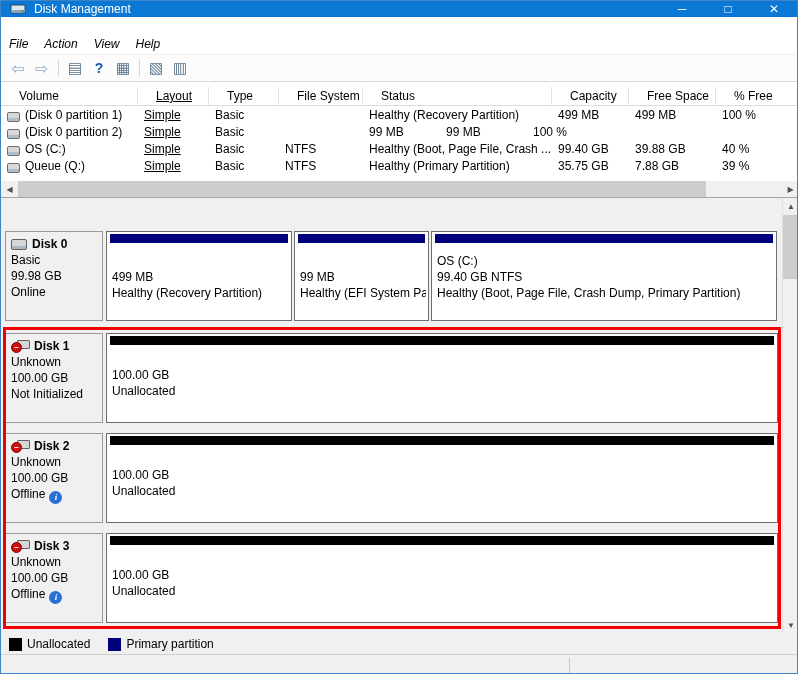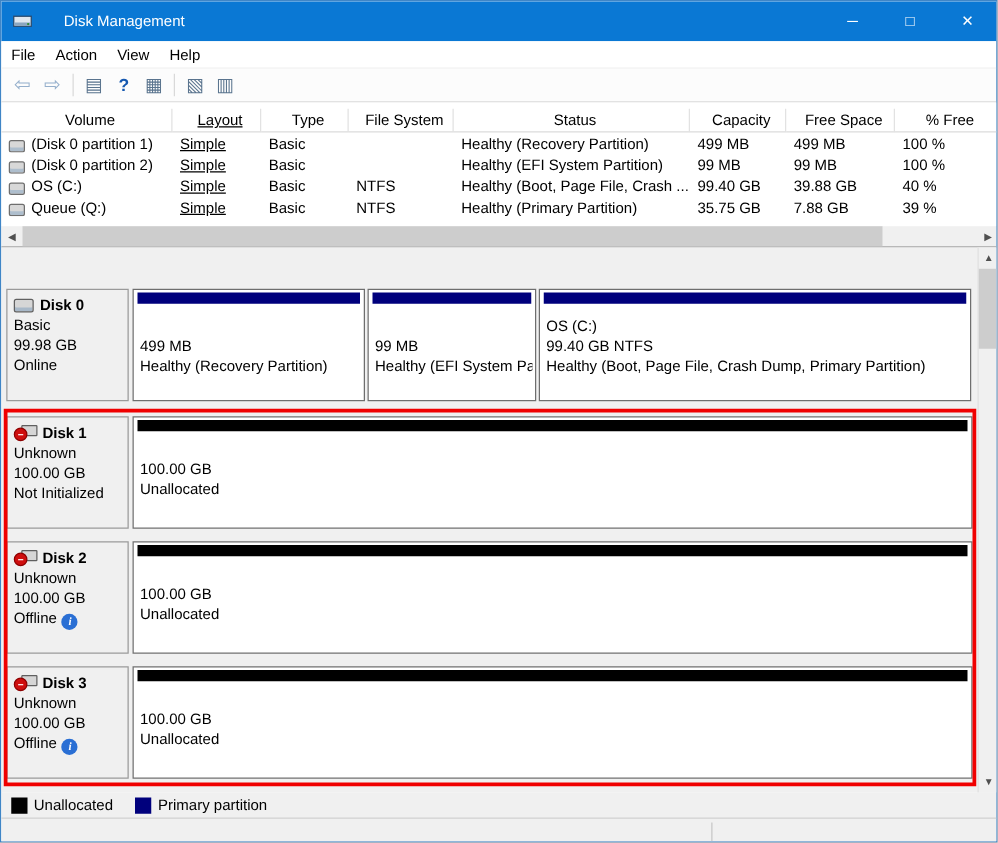--- a/index.html
+++ b/index.html
@@ -3,44 +3,44 @@
 <meta charset="utf-8">
 <style>
   * { margin:0; padding:0; box-sizing:border-box; }
   html,body { background:#9a9a9a; }
   .window{
     position:relative; width:798px; height:674px; background:#fff;
     border:1px solid #3f85c6; overflow:hidden;
     font-family:"Liberation Sans","DejaVu Sans",sans-serif; font-size:12px; color:#000;
   }
   
-  .titlebar{ position:absolute; top:0; left:0; width:100%; height:32px; background:#0a78d4;
-    display:flex; align-items:center; color:#fff;gap:17px; }
+  .titlebar{ position:absolute; top:0; left:0; width:100%; height:16px; background:#0a78d4;
+    display:flex; align-items:center; color:#fff; }
   .title-icon{ width:16px; height:16px; margin:0 8px 0 9px; flex:0 0 auto; }
   .title-text{ font-size:12px; }
   .caption{ margin-left:auto; display:flex; height:32px; }
   .cap-btn{ width:46px; height:31px; display:flex; align-items:center; justify-content:center;
     font-size:12px; color:#fff; cursor:default; }
   
   .menubar{ position:absolute; top:32px; left:0; width:100%; height:22px; background:#fff;
-    display:flex; align-items:center; border-bottom:1px solid #f0f0f0; }
+    display:flex; align-items:center; border-bottom:1px solid #f0f0f0;font-style:italic; }
   .menu-item{ padding:0 8px; line-height:22px; }
   
   .toolbar{ position:absolute; top:54px; left:0; width:100%; height:27px; background:#fcfcfc;
     border-bottom:1px solid #d9d9d9; display:flex; align-items:center; padding-left:5px; }
   .tb-icon{ width:24px; height:22px; display:inline-flex; align-items:center; justify-content:center;
     font-size:15px; color:#5a748e; }
   .tb-icon.arrow{ color:#96b0cc; font-size:16px; }
   .tb-icon.help{ color:#1558b0; font-weight:bold; font-size:14px; }
   .tb-sep{ width:1px; height:18px; background:#d9d9d9; margin:0 4px; }
   
   .listview{ position:absolute; top:81px; left:0; width:798px; height:99px; background:#fff; }
   .lv-header{ display:flex; margin-top:5px; height:19px; }
-  .lv-h{ line-height:18px; padding-left:6px; border-right:1px solid #e2e2e2; border-bottom:1px solid #dcdcdc;
-    white-space:nowrap; overflow:hidden;text-align:center; }
+  .lv-h{ line-height:18px; padding-left:18px; border-right:1px solid #e2e2e2; border-bottom:1px solid #dcdcdc;
+    white-space:nowrap; overflow:hidden; }
   .lv-row{ display:flex; height:17px; align-items:center; }
   .lv-cell{ padding-left:6px; white-space:nowrap; overflow:hidden; display:flex; align-items:flex-end; }
   .c0{width:137px;} .c1{width:71px;text-decoration:underline;} .c2{width:70px;} .c3{width:84px;}
   .c4{width:189px;} .c5{width:77px;} .c6{width:87px;} .c7{width:83px;}
   .lv-drive{ display:inline-block; width:13px; height:10px; background:#d8d8d8; border:1px solid #6e6e6e;
     border-radius:2px; box-shadow:inset 0 -3px 0 #aebecd; margin-right:5px; flex:0 0 auto; }
   
   .hscroll{ position:absolute; top:180px; left:0; width:798px; height:17px; background:#f0f0f0;
     border-bottom:1px solid #a5a5a5; }
   .h-arrow{ position:absolute; top:0; width:17px; height:16px; font-size:8px; color:#505050;
@@ -158,21 +158,20 @@
       <div class="lv-cell c7">100 %</div>
     </div>
     <div class="lv-row">
       <div class="lv-cell c0">
           <span class="lv-drive"></span>
           <span>(Disk 0 partition 2)</span>
         </div>
       <div class="lv-cell c1">Simple</div>
       <div class="lv-cell c2">Basic</div>
       <div class="lv-cell c3"></div>
-      <div class="lv-cell c4">Healthy (EFI System Partition)</div>
       <div class="lv-cell c5">99 MB</div>
       <div class="lv-cell c6">99 MB</div>
       <div class="lv-cell c7">100 %</div>
     </div>
     <div class="lv-row">
       <div class="lv-cell c0">
           <span class="lv-drive"></span>
           <span>OS (C:)</span>
         </div>
       <div class="lv-cell c1">Simple</div>

